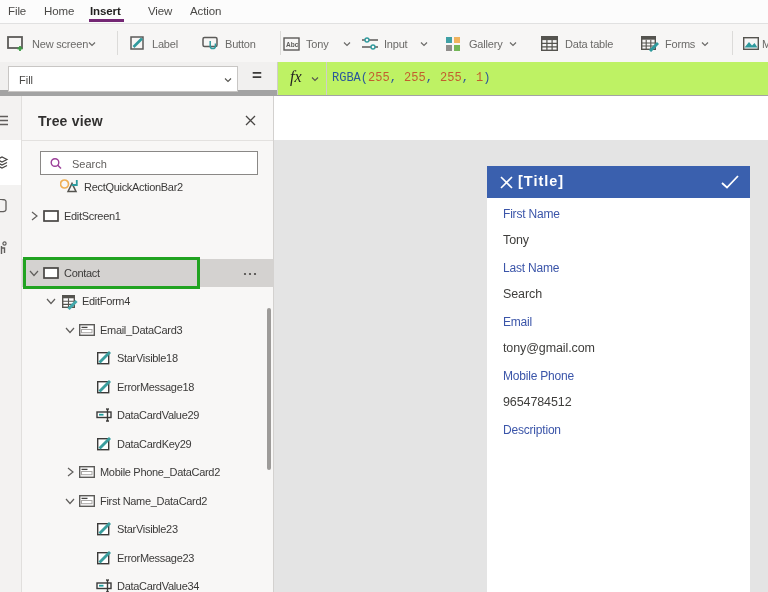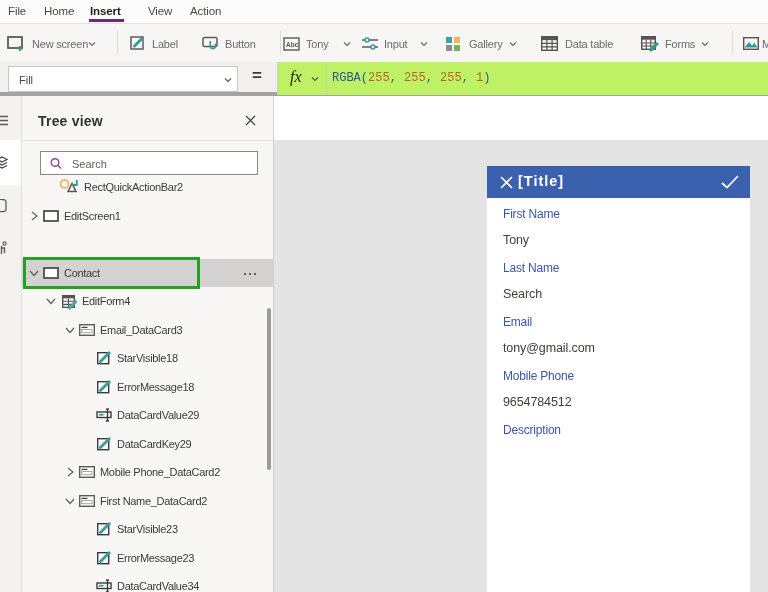--- a/index.html
+++ b/index.html
@@ -8,21 +8,21 @@
 .abs { position:absolute; }
 
 #menubar { left:0; top:0; width:768px; height:24px; background:#fcfcfc; border-bottom:1px solid #e1e1e1; }
 #menubar span { position:absolute; top:5px; font-size:11.5px; letter-spacing:-0.1px; color:#4a4947; }
 
 #toolbar { left:0; top:24px; width:768px; height:38px; background:#f7f6f5; }
 #toolbar .lbl { position:absolute; top:14px; font-size:11px; letter-spacing:-0.2px; color:#6b6a68; }
 #toolbar .sep { position:absolute; top:7px; width:1px; height:24px; background:#dcdbd9; }
 .chev { position:absolute; width:8px; height:8px; }
 
-#fxrow { left:0; top:62px; width:768px; height:34px; background:#f1f0ef; border-bottom:4px solid #a3a3a3;text-align:right; }
+#fxrow { left:0; top:62px; width:768px; height:34px; background:#f1f0ef; border-bottom:6px solid #a3a3a3;text-align:right; }
 #fillbox { position:absolute; left:8px; top:4px; width:230px; height:26px; background:#fff; border:1px solid #c8c6c4; }
 #fillbox span { position:absolute; left:10px; top:7px; font-size:11px; color:#494846; }
 #fxwhite { position:absolute; left:277px; top:0; width:491px; height:33px; background:#bef264; border-left:1px solid #d0cecc; }
 #fxbtn { position:absolute; left:0; top:0; width:49px; height:33px; border-right:1px solid #d0cecc; }
 #formula { position:absolute; left:54px; top:9px; font-family:"Liberation Mono", monospace; font-size:12px; color:#2b579b; white-space:pre; }
 #formula .num { color:#c25e2e; }
 
 #rail { left:0; top:96px; width:22px; height:496px; background:#f3f2f1; border-right:1px solid #e1dfdd; }
 #rail .sel { position:absolute; left:0; top:44px; width:21px; height:45px; background:#fff; }
 

